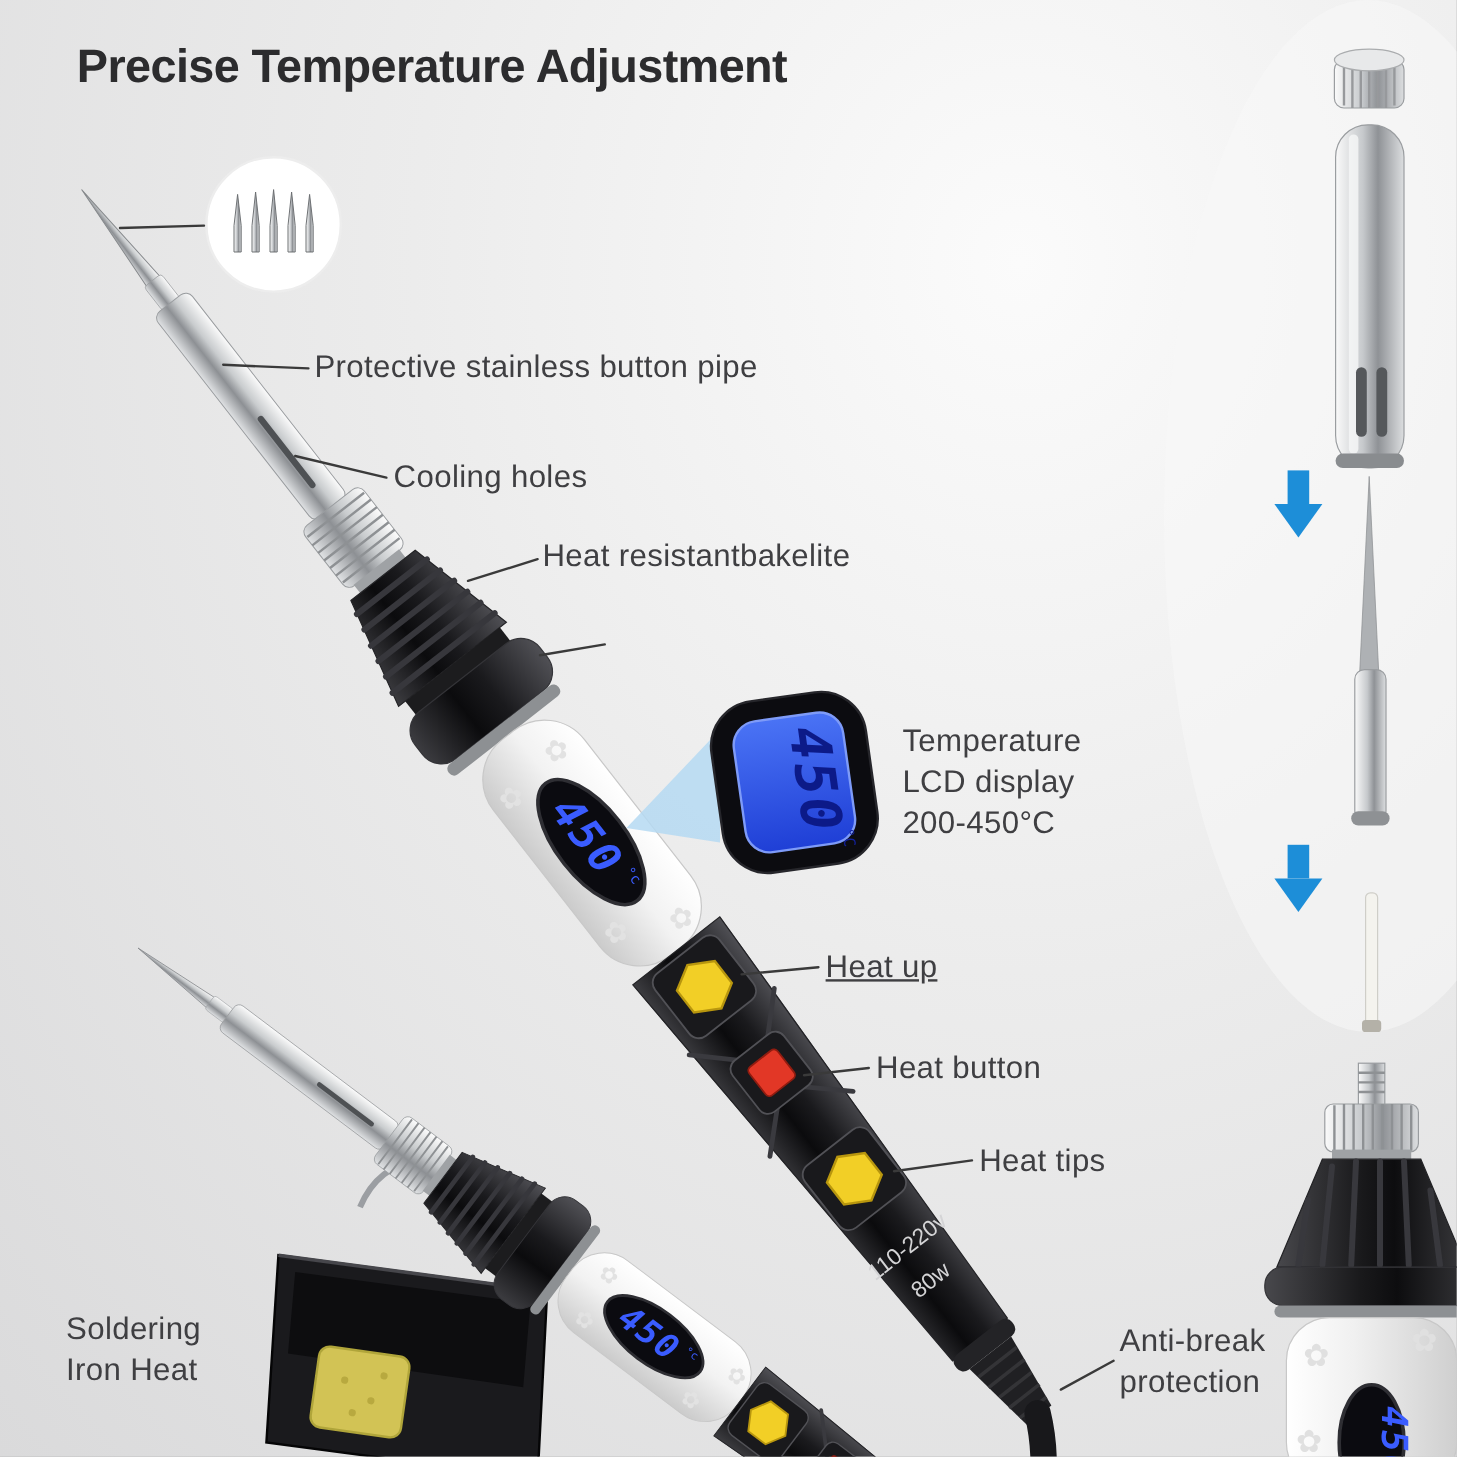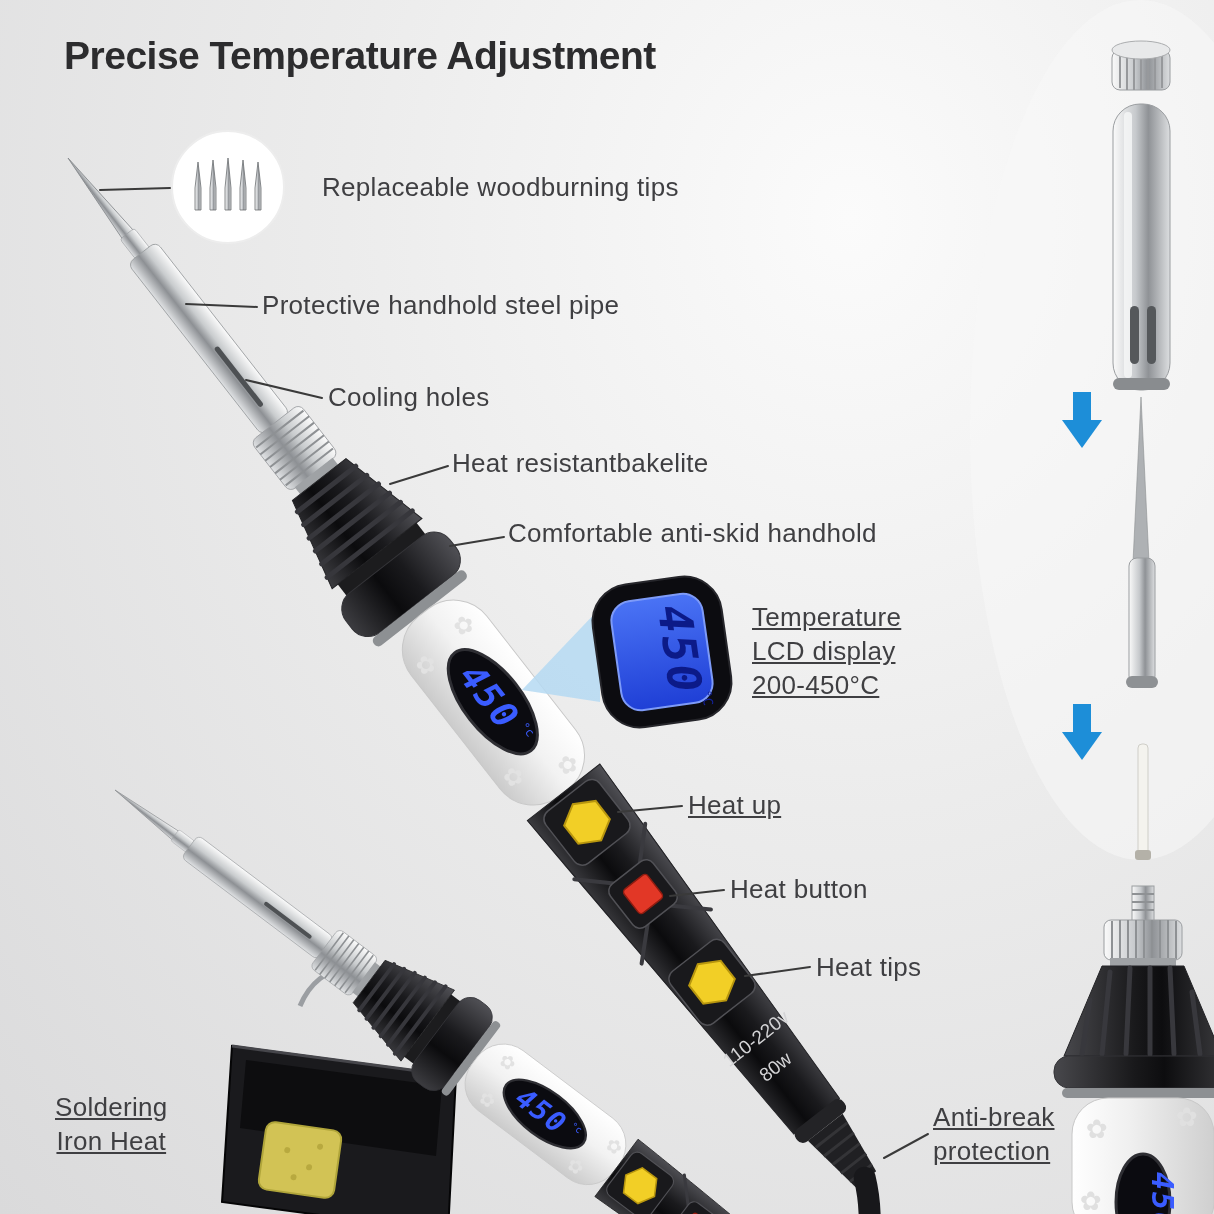--- a/index.html
+++ b/index.html
@@ -9,21 +9,21 @@
     background:radial-gradient(ellipse at 70% 18%, #fbfbfb 0%, #ececec 42%, #dadadb 100%);
   }
   .canvas svg{position:absolute;left:0;top:0;}
   .title{
     position:absolute;left:64px;top:34px;font-size:39px;font-weight:900;
     color:#2c2c2e;letter-spacing:-0.5px;white-space:nowrap;
   }
   .callout{
     position:absolute;font-size:26px;color:#3f3f42;white-space:nowrap;letter-spacing:.3px;
   }
-  .callout.multi div{line-height:34px;text-decoration:underline;}
+  .callout.multi div{line-height:34px;}
 </style>
 </head>
 <body>
 
 <div class="canvas">
 
 <svg width="1214" height="1214" viewBox="0 0 1214 1214">
   <defs>
     <linearGradient id="metal" x1="0" y1="0" x2="0" y2="1">
       <stop offset="0" stop-color="#fbfbfb"></stop>
@@ -215,37 +215,35 @@
     <line x1="450" y1="546" x2="504" y2="537"></line>
     <line x1="618" y1="812" x2="682" y2="806"></line>
     <line x1="670" y1="896" x2="724" y2="890"></line>
     <line x1="745" y1="976" x2="810" y2="967"></line>
     <line x1="884" y1="1158" x2="928" y2="1134"></line>
   </g>
 </svg>
 
 <div class="title">Precise Temperature Adjustment</div>
 
-<div class="callout" style="left:322px;top:172px;">Replaceable woodburning tips</div>
-<div class="callout" style="left:262px;top:290px;">Protective handhold steel pipe</div>
+<div class="callout" style="left:262px;top:290px;">Protective stainless button pipe</div>
 <div class="callout" style="left:328px;top:382px;">Cooling holes</div>
 <div class="callout" style="left:452px;top:448px;">Heat resistantbakelite</div>
-<div class="callout" style="left:508px;top:518px;">Comfortable anti-skid handhold</div>
 
 <div class="callout multi" style="left:752px;top:600px;">
   <div>Temperature</div>
   <div>LCD display</div>
   <div>200-450°C</div>
 </div>
 
 <div class="callout" style="left:688px;top:790px;text-decoration:underline;">Heat up</div>
 <div class="callout" style="left:730px;top:874px;">Heat button</div>
 <div class="callout" style="left:816px;top:952px;">Heat tips</div>
 
-<div class="callout multi" style="left:55px;top:1090px;text-align:center;">
+<div class="callout multi" style="left:55px;top:1090px;">
   <div>Soldering</div>
   <div>Iron Heat</div>
 </div>
 
 <div class="callout multi" style="left:933px;top:1100px;">
   <div>Anti-break</div>
   <div>protection</div>
 </div>
 
 </div>

